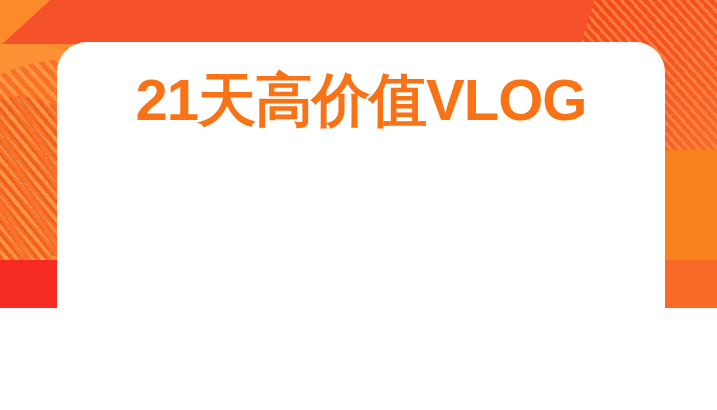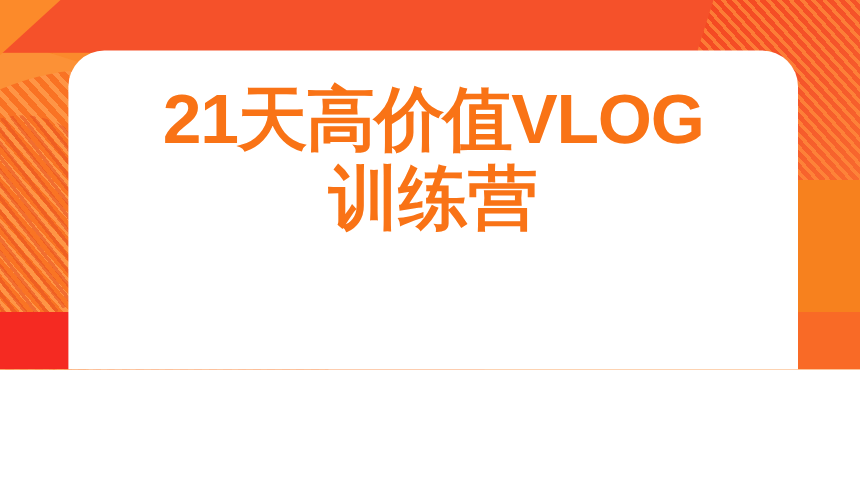--- a/index.html
+++ b/index.html
@@ -196,16 +196,15 @@
   <div class="bg-arc-ul"></div>
   <div class="bg-top-strip"></div>
   <div class="bg-topstrip-cut"></div>
   <div class="bg-stripes-tr"></div>
   <div class="bg-red-bottom"></div>
   <div class="bg-bottom-band"></div>
   <div class="bg-bottom-sliver"></div>
 
   <div class="card">
     <div class="title">21天高价值VLOG</div>
-    <div class="title-line2">训练营</div>
   </div>
 
 </div>
 
 </body></html>

